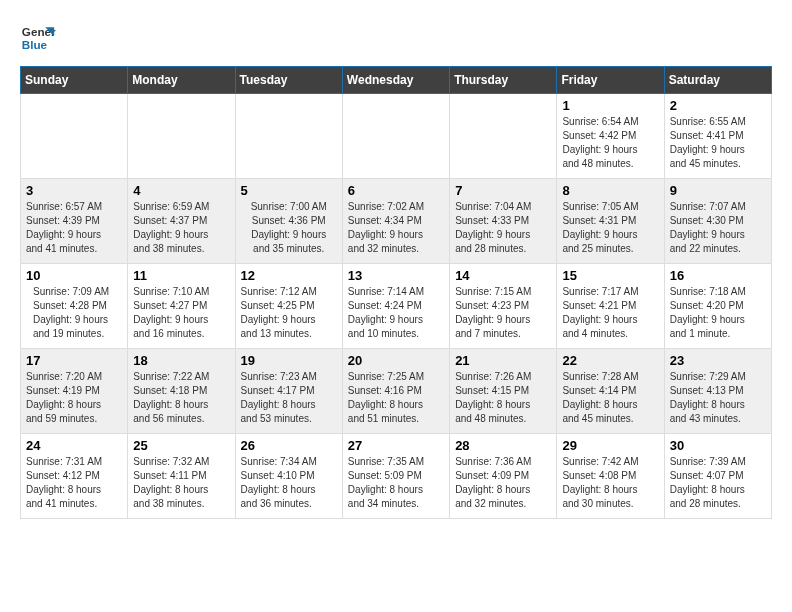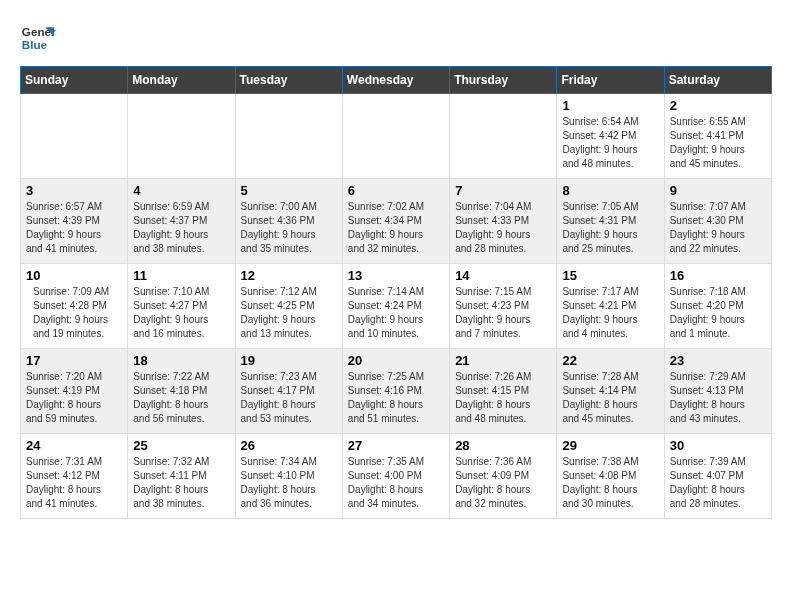--- a/index.html
+++ b/index.html
@@ -146,21 +146,21 @@
         </td>
         <td>
           <span class="day-number">4</span>
           <div class="day-info" style="white-space: pre-line;">Sunrise: 6:59 AM
 Sunset: 4:37 PM
 Daylight: 9 hours
 and 38 minutes.</div>
         </td>
         <td>
           <span class="day-number">5</span>
-          <div class="day-info" style="white-space: pre-line;">Sunrise: 7:00 AM
+          <div class="day-info" style="white-space: pre-line; text-align: center;">Sunrise: 7:00 AM
 Sunset: 4:36 PM
 Daylight: 9 hours
 and 35 minutes.</div>
         </td>
         <td>
           <span class="day-number">6</span>
           <div class="day-info" style="white-space: pre-line;">Sunrise: 7:02 AM
 Sunset: 4:34 PM
 Daylight: 9 hours
 and 32 minutes.</div>
@@ -307,34 +307,34 @@
         <td>
           <span class="day-number">26</span>
           <div class="day-info" style="white-space: pre-line;">Sunrise: 7:34 AM
 Sunset: 4:10 PM
 Daylight: 8 hours
 and 36 minutes.</div>
         </td>
         <td>
           <span class="day-number">27</span>
           <div class="day-info" style="white-space: pre-line;">Sunrise: 7:35 AM
-Sunset: 4:00 PM
+Sunset: 5:09 PM
 Daylight: 8 hours
 and 34 minutes.</div>
         </td>
         <td>
           <span class="day-number">28</span>
           <div class="day-info" style="white-space: pre-line;">Sunrise: 7:36 AM
 Sunset: 4:09 PM
 Daylight: 8 hours
 and 32 minutes.</div>
         </td>
         <td>
           <span class="day-number">29</span>
-          <div class="day-info" style="white-space: pre-line;">Sunrise: 7:38 AM
+          <div class="day-info" style="white-space: pre-line;">Sunrise: 7:42 AM
 Sunset: 4:08 PM
 Daylight: 8 hours
 and 30 minutes.</div>
         </td>
         <td>
           <span class="day-number">30</span>
           <div class="day-info" style="white-space: pre-line;">Sunrise: 7:39 AM
 Sunset: 4:07 PM
 Daylight: 8 hours
 and 28 minutes.</div>

